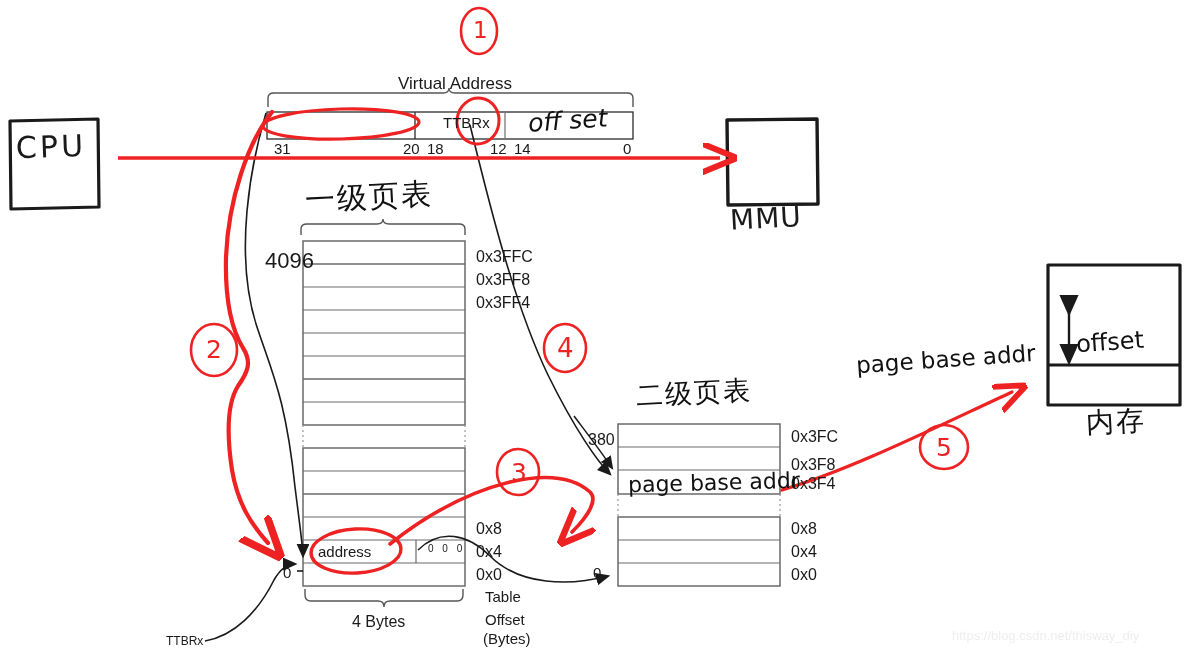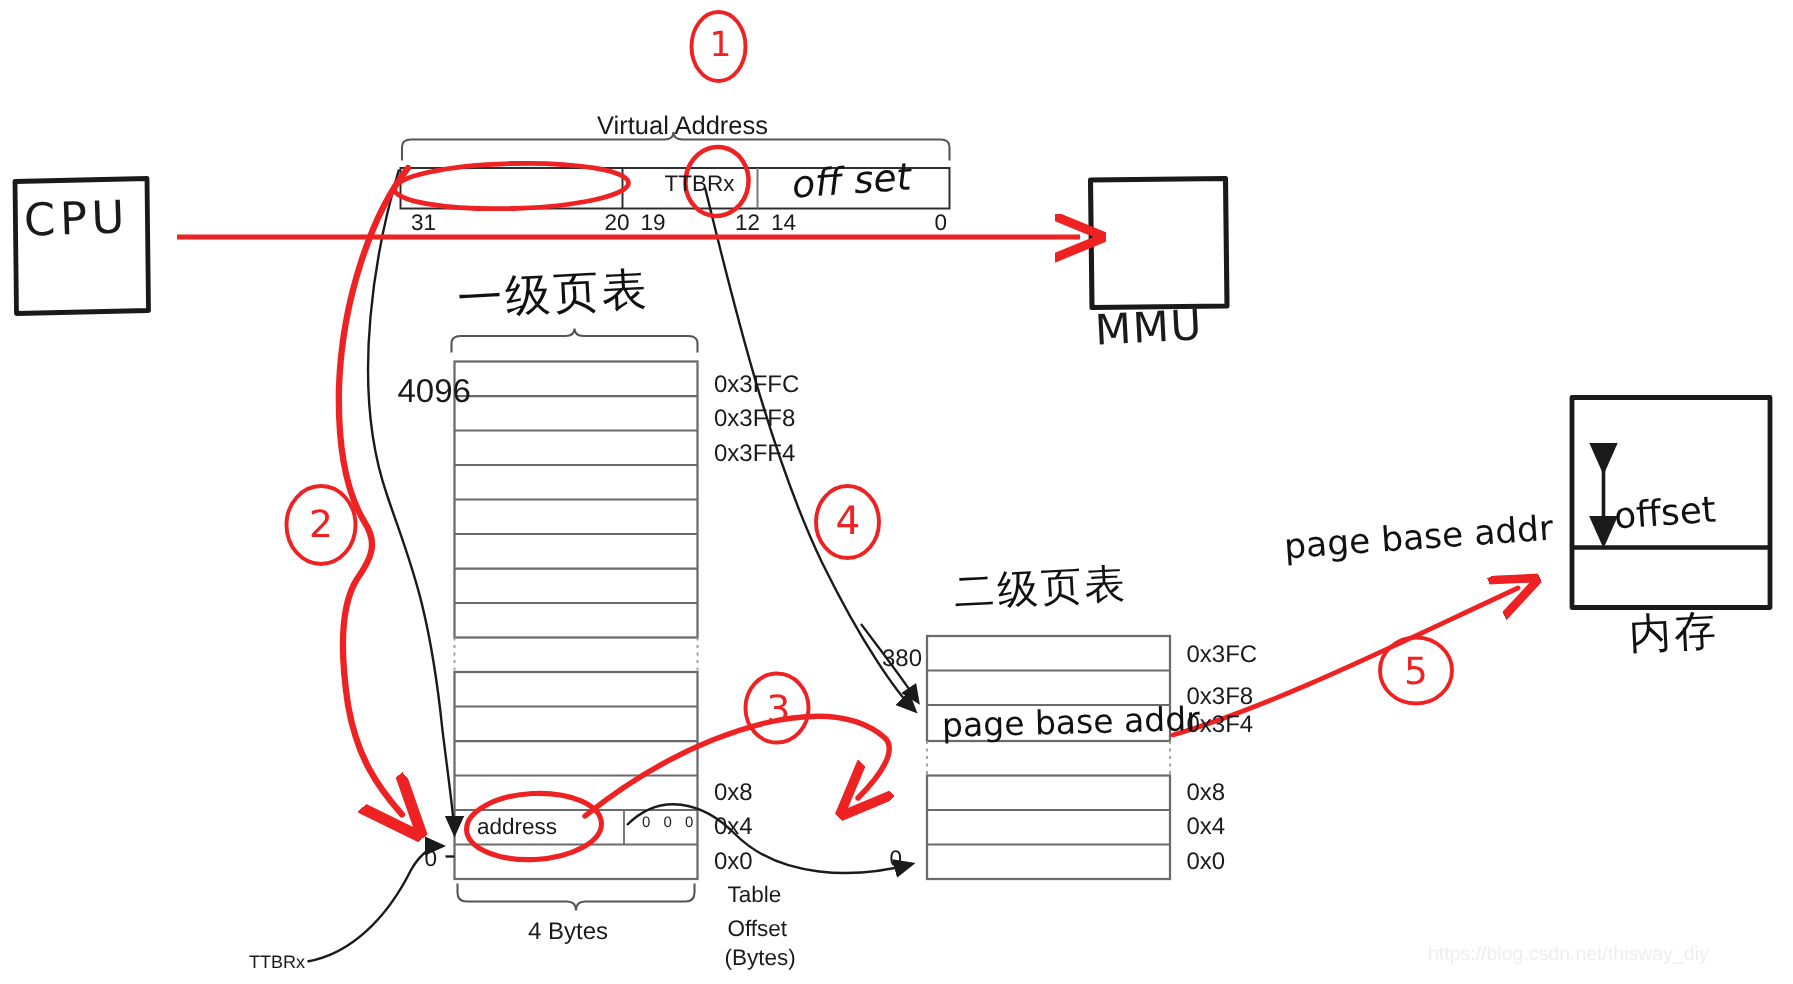--- a/index.html
+++ b/index.html
@@ -246,21 +246,21 @@
   </svg>
 
   <div class="hand h-cpu">CPU</div>
   <div class="hand h-mmu">MMU</div>
 
   <div class="lbl t-va-title">Virtual Address</div>
   <div class="lbl t-index">TTBRx</div>
   <div class="hand h-offset-va">off set</div>
   <div class="lbl t-31">31</div>
   <div class="lbl t-20">20</div>
-  <div class="lbl t-19">19</div>
+  <div class="lbl t-19">18</div>
   <div class="lbl t-12">12</div>
   <div class="lbl t-11">14</div>
   <div class="lbl t-0va">0</div>
 
   <div class="hand h-l1cn">一级页表</div>
   <div class="lbl t-4096">4096</div>
   <div class="lbl t-3ffc">0x3FFC</div>
   <div class="lbl t-3ff8">0x3FF8</div>
   <div class="lbl t-3ff4">0x3FF4</div>
   <div class="lbl t-l1-0x8">0x8</div>

